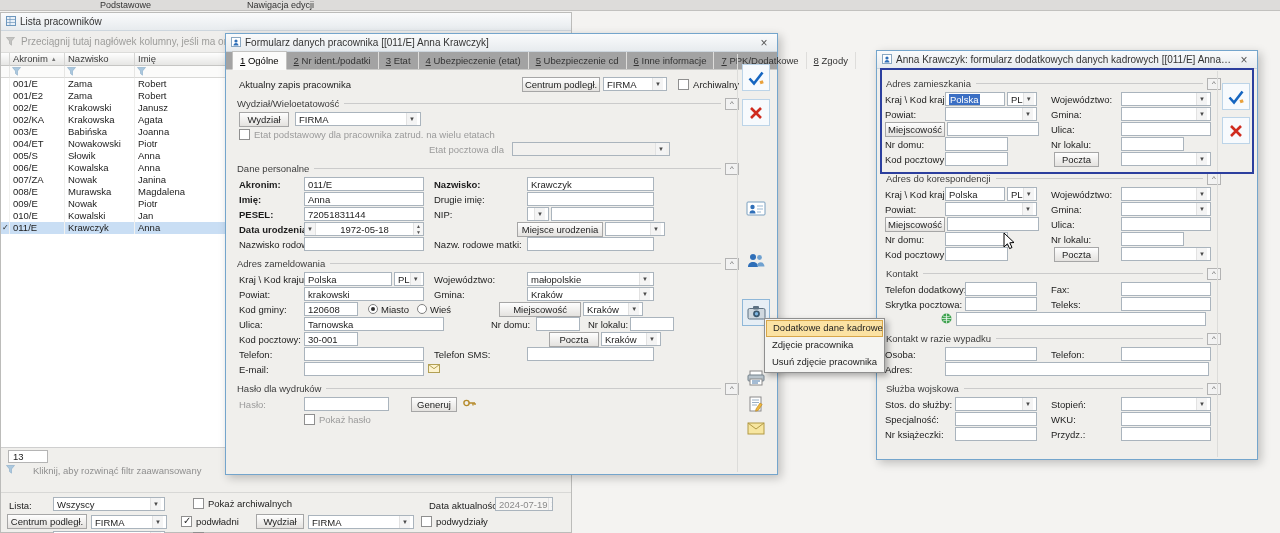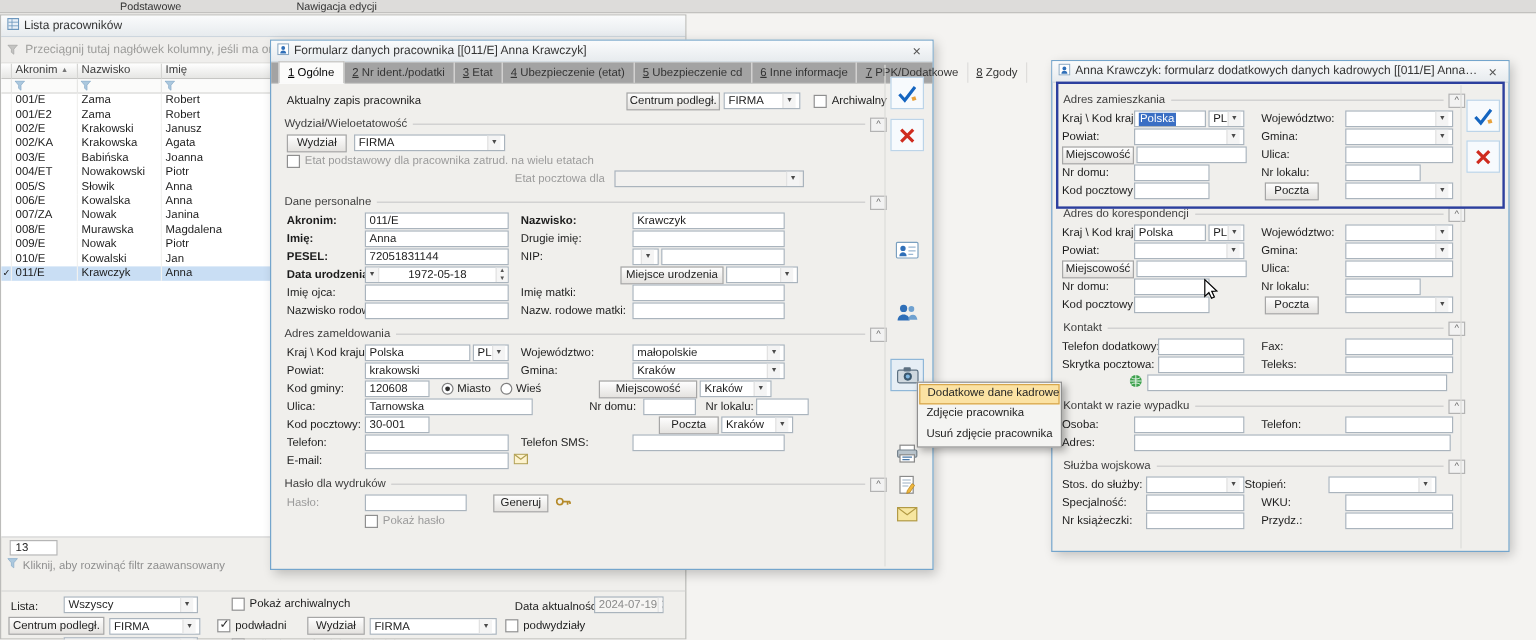--- a/index.html
+++ b/index.html
@@ -37,21 +37,21 @@
 .hcell{background:linear-gradient(#fefefe,#e6e6e4);border-right:1px solid #d5d5d3;border-bottom:1px solid #c6c6c4;height:13px;line-height:12px;padding:0 3px;color:#3a3a3a;white-space:nowrap;overflow:hidden;font-size:9.5px;display:flex;align-items:center}
 .fcell{background:#fbfbfa;border-right:1px solid #e6e6e4;border-bottom:1px solid #d8d8d6;height:12px;display:flex;align-items:center;padding:0 2px}
 .tcell{height:12px;line-height:12px;padding:0 3px;border-right:1px solid #f1f1ef;font-size:9.5px;white-space:nowrap;overflow:hidden}
 .trow.sel{background:#c9def4}
 .c0{width:9px;flex:none;padding:0 1px}
 .c1{width:55px;flex:none}
 .c2{width:70px;flex:none}
 .c3{width:95px;flex:none}
 .c4{flex:1;border-right:none}
 .cntbox{position:absolute;left:7px;top:437px;width:40px;height:13px;background:#fff;border:1px solid #b5b5b5;line-height:11px;padding-left:4px;font-size:9.5px}
-.advrow{position:absolute;left:5px;top:452px;display:flex;align-items:center;gap:4px;color:#8f8f8f;font-size:9.5px}
+.advrow{position:absolute;left:5px;top:452px;display:flex;align-items:center;gap:18px;color:#8f8f8f;font-size:9.5px}
 .fpanel{position:absolute;left:0;bottom:0;width:100%;height:40px;border-top:1px solid #d8d8d6}
 .fp{position:absolute;display:flex;align-items:center;font-size:9.5px}
 
 #efwin{left:225px;top:33px;width:553px;height:442px;border-color:#74a5cc}
 .tabsrow{height:18px;display:flex;align-items:flex-end;border-bottom:1px solid #c9c9c7;background:#a3a3a3;padding-left:6px}
 .tab{display:inline-block;padding:2px 7px;color:#333;border-right:1px solid #dedddb;line-height:13px;font-size:9.5px;white-space:nowrap}
 .tab::first-letter{text-decoration:underline}
 .tab.active{background:#fbfbfa;border:1px solid #c2c2c0;border-bottom:1px solid #fbfbfa;margin-bottom:-1px;color:#000}
 .ef-body{position:absolute;left:8px;top:38px;width:505px;font-size:9.5px}
 .ef-toolbar,.af-toolbar{position:absolute;top:20px;right:2px;bottom:2px;width:38px;border-left:1px solid #dcdcda}
@@ -378,30 +378,20 @@
             <span>▼</span>
           </span>
       </div>
       <div class="btn" style="margin-left:93px;width:86px">Miejsce urodzenia</div>
       <div class="txt" style="width:60px;margin-left:2px">
           <span></span>
           <span class="da">▼</span>
         </div>
     </div>
     <div class="frow">
-      <span class="lbl" style="width:65px">Imię ojca:</span>
-      <div class="txt" style="width:120px">
-          <span></span>
-        </div>
-      <span class="lbl" style="width:103px;padding-left:10px">Imię matki:</span>
-      <div class="txt" style="width:127px">
-          <span></span>
-        </div>
-    </div>
-    <div class="frow">
       <span class="lbl" style="width:65px">Nazwisko rodowe:</span>
       <div class="txt" style="width:120px">
           <span></span>
         </div>
       <span class="lbl" style="width:103px;padding-left:10px">Nazw. rodowe matki:</span>
       <div class="txt" style="width:127px">
           <span></span>
         </div>
     </div>
 
@@ -791,21 +781,21 @@
         <span class="st">Służba wojskowa</span>
         <span class="ln"></span>
         <span class="colbtn">^</span>
       </div>
     <div class="frow">
       <span class="lbl" style="width:70px">Stos. do służby:</span>
       <div class="txt" style="width:82px">
           <span></span>
           <span class="da">▼</span>
         </div>
-      <span class="lbl" style="width:70px;">Stopień:</span>
+      <span class="lbl" style="width:70px;margin-left:14px">Stopień:</span>
       <div class="txt" style="width:90px">
           <span></span>
           <span class="da">▼</span>
         </div>
     </div>
     <div class="frow">
       <span class="lbl" style="width:70px">Specjalność:</span>
       <div class="txt" style="width:82px">
           <span></span>
         </div>

